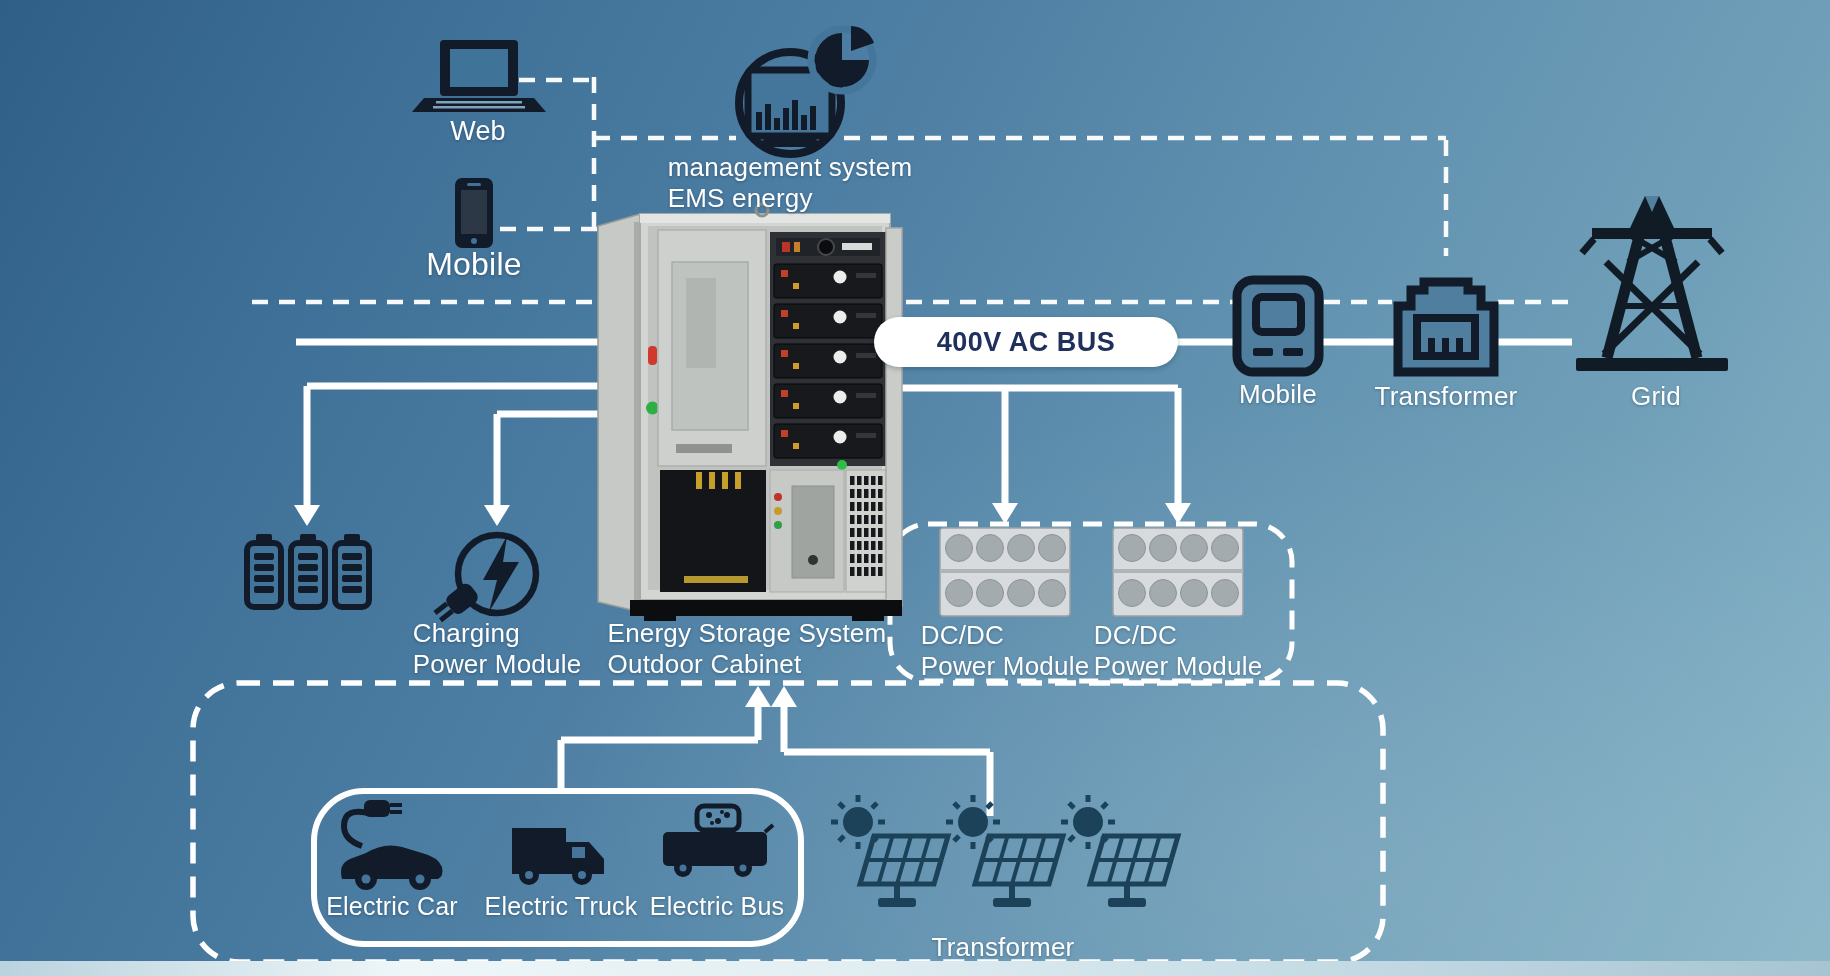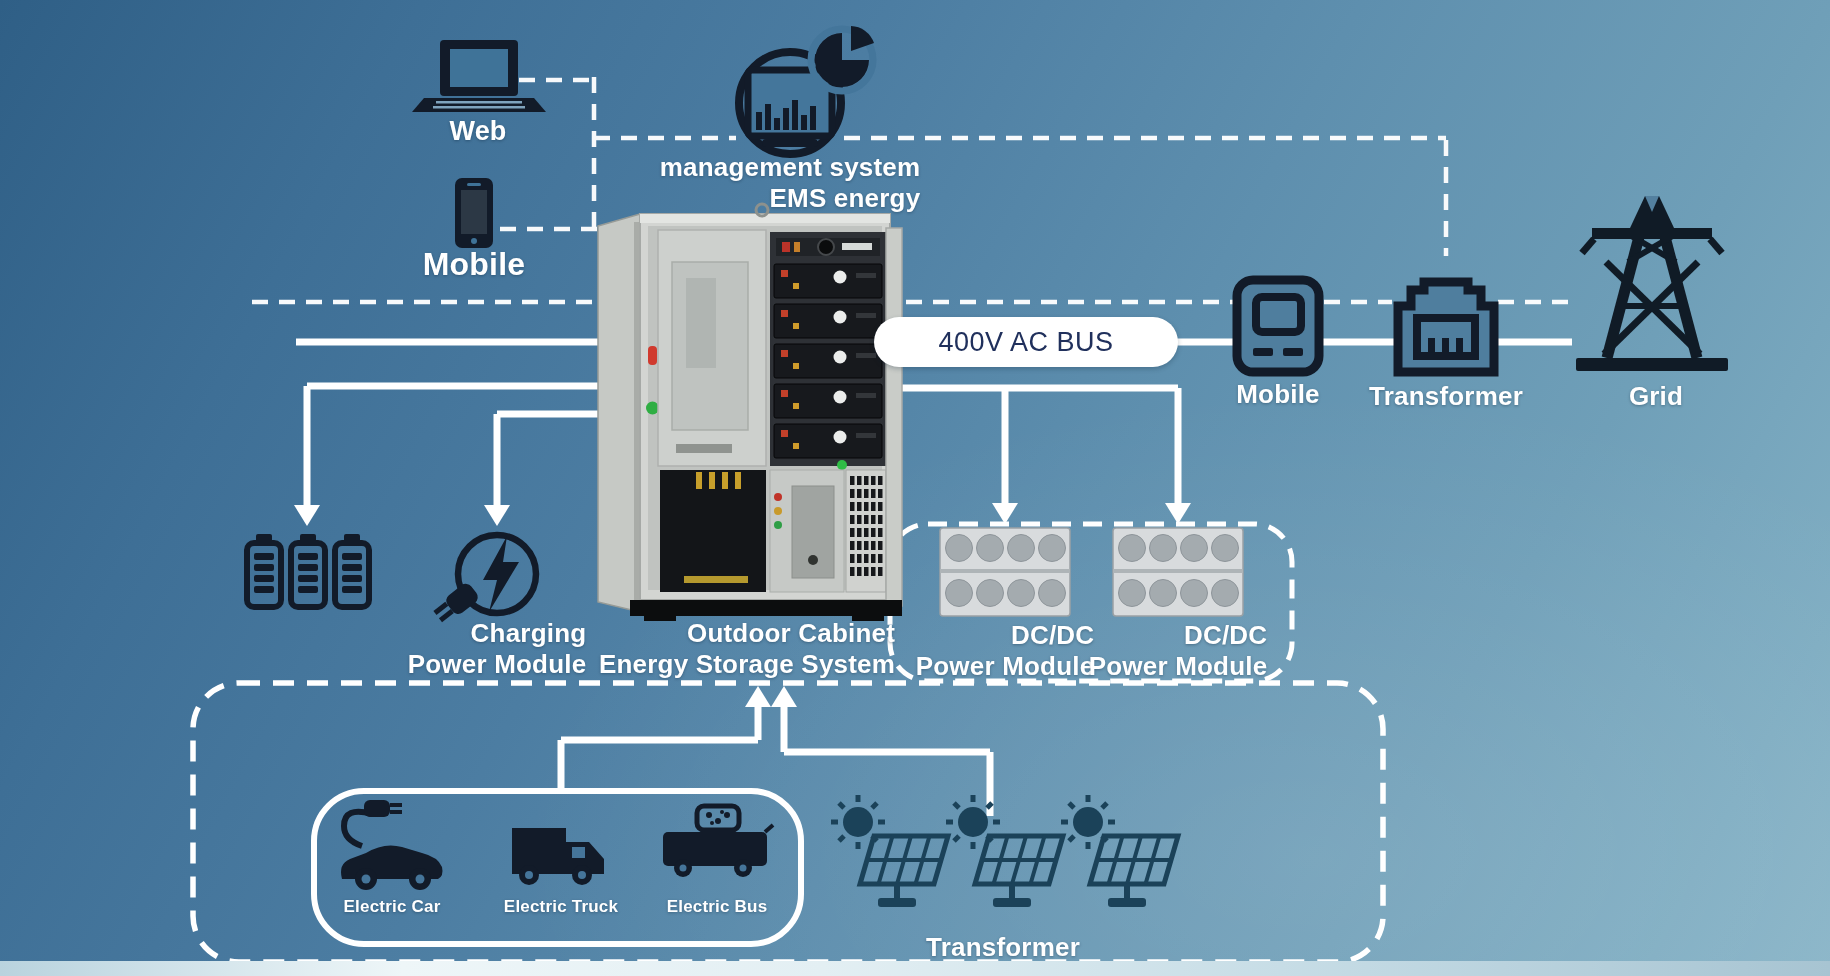--- a/index.html
+++ b/index.html
@@ -6,29 +6,29 @@
   .stage{
     position:relative;width:1830px;height:976px;overflow:hidden;
     font-family:"Liberation Sans",sans-serif;
     background:
       radial-gradient(1300px 760px at 72% 88%, rgba(255,255,255,.10), rgba(255,255,255,0) 62%),
       linear-gradient(118deg,#2f5f86 0%,#3e6f96 18%,#4c7da2 38%,#5e8fae 58%,#6f9fb8 78%,#7fadc2 92%,#8ab5c8 100%);
   }
   .stage svg{position:absolute;left:0;top:0;}
   .lbl{
     position:absolute;transform:translate(-50%,-50%);
-    color:#fff;font-weight:700;text-align:right;white-space:nowrap;
+    color:#fff;font-weight:400;text-align:left;white-space:nowrap;
     text-shadow:0 1px 3px rgba(10,30,50,.35);
     line-height:31px;font-size:26px;letter-spacing:.2px;
   }
-  .lbl.small{font-size:17px;}
+  .lbl.small{font-size:25px;}
   .pill{
     position:absolute;left:874px;top:317px;width:304px;height:50px;
     background:#fff;border-radius:26px;display:flex;align-items:center;justify-content:center;
-    font-weight:400;font-size:27px;color:#20305c;letter-spacing:.5px;
+    font-weight:700;font-size:27px;color:#20305c;letter-spacing:.5px;
     box-shadow:0 2px 5px rgba(10,30,50,.25);
   }
   .strip{
     position:absolute;left:0;top:961px;width:1830px;height:15px;
     background:linear-gradient(90deg,#b9d3de 0%,#eef6f8 22%,#e3eff3 45%,#c7dde6 70%,#a7c4d2 100%);
   }
 </style>
 </head>
 <body>
 
@@ -437,22 +437,22 @@
 
 <div class="lbl" style="left:1278px;top:394px">Mobile</div>
 <div class="lbl" style="left:1446px;top:396px">Transformer</div>
 <div class="lbl" style="left:1656px;top:396px">Grid</div>
 
 <div class="lbl" style="left:497px;top:649px">
   <div>Charging</div>
   <div>Power Module</div>
 </div>
 <div class="lbl" style="left:747px;top:649px">
+  <div>Energy Storage System</div>
   <div>Outdoor Cabinet</div>
-  <div>Energy Storage System</div>
 </div>
 <div class="lbl" style="left:1005px;top:651px">
   <div>DC/DC</div>
   <div>Power Module</div>
 </div>
 <div class="lbl" style="left:1178px;top:651px">
   <div>DC/DC</div>
   <div>Power Module</div>
 </div>
 

